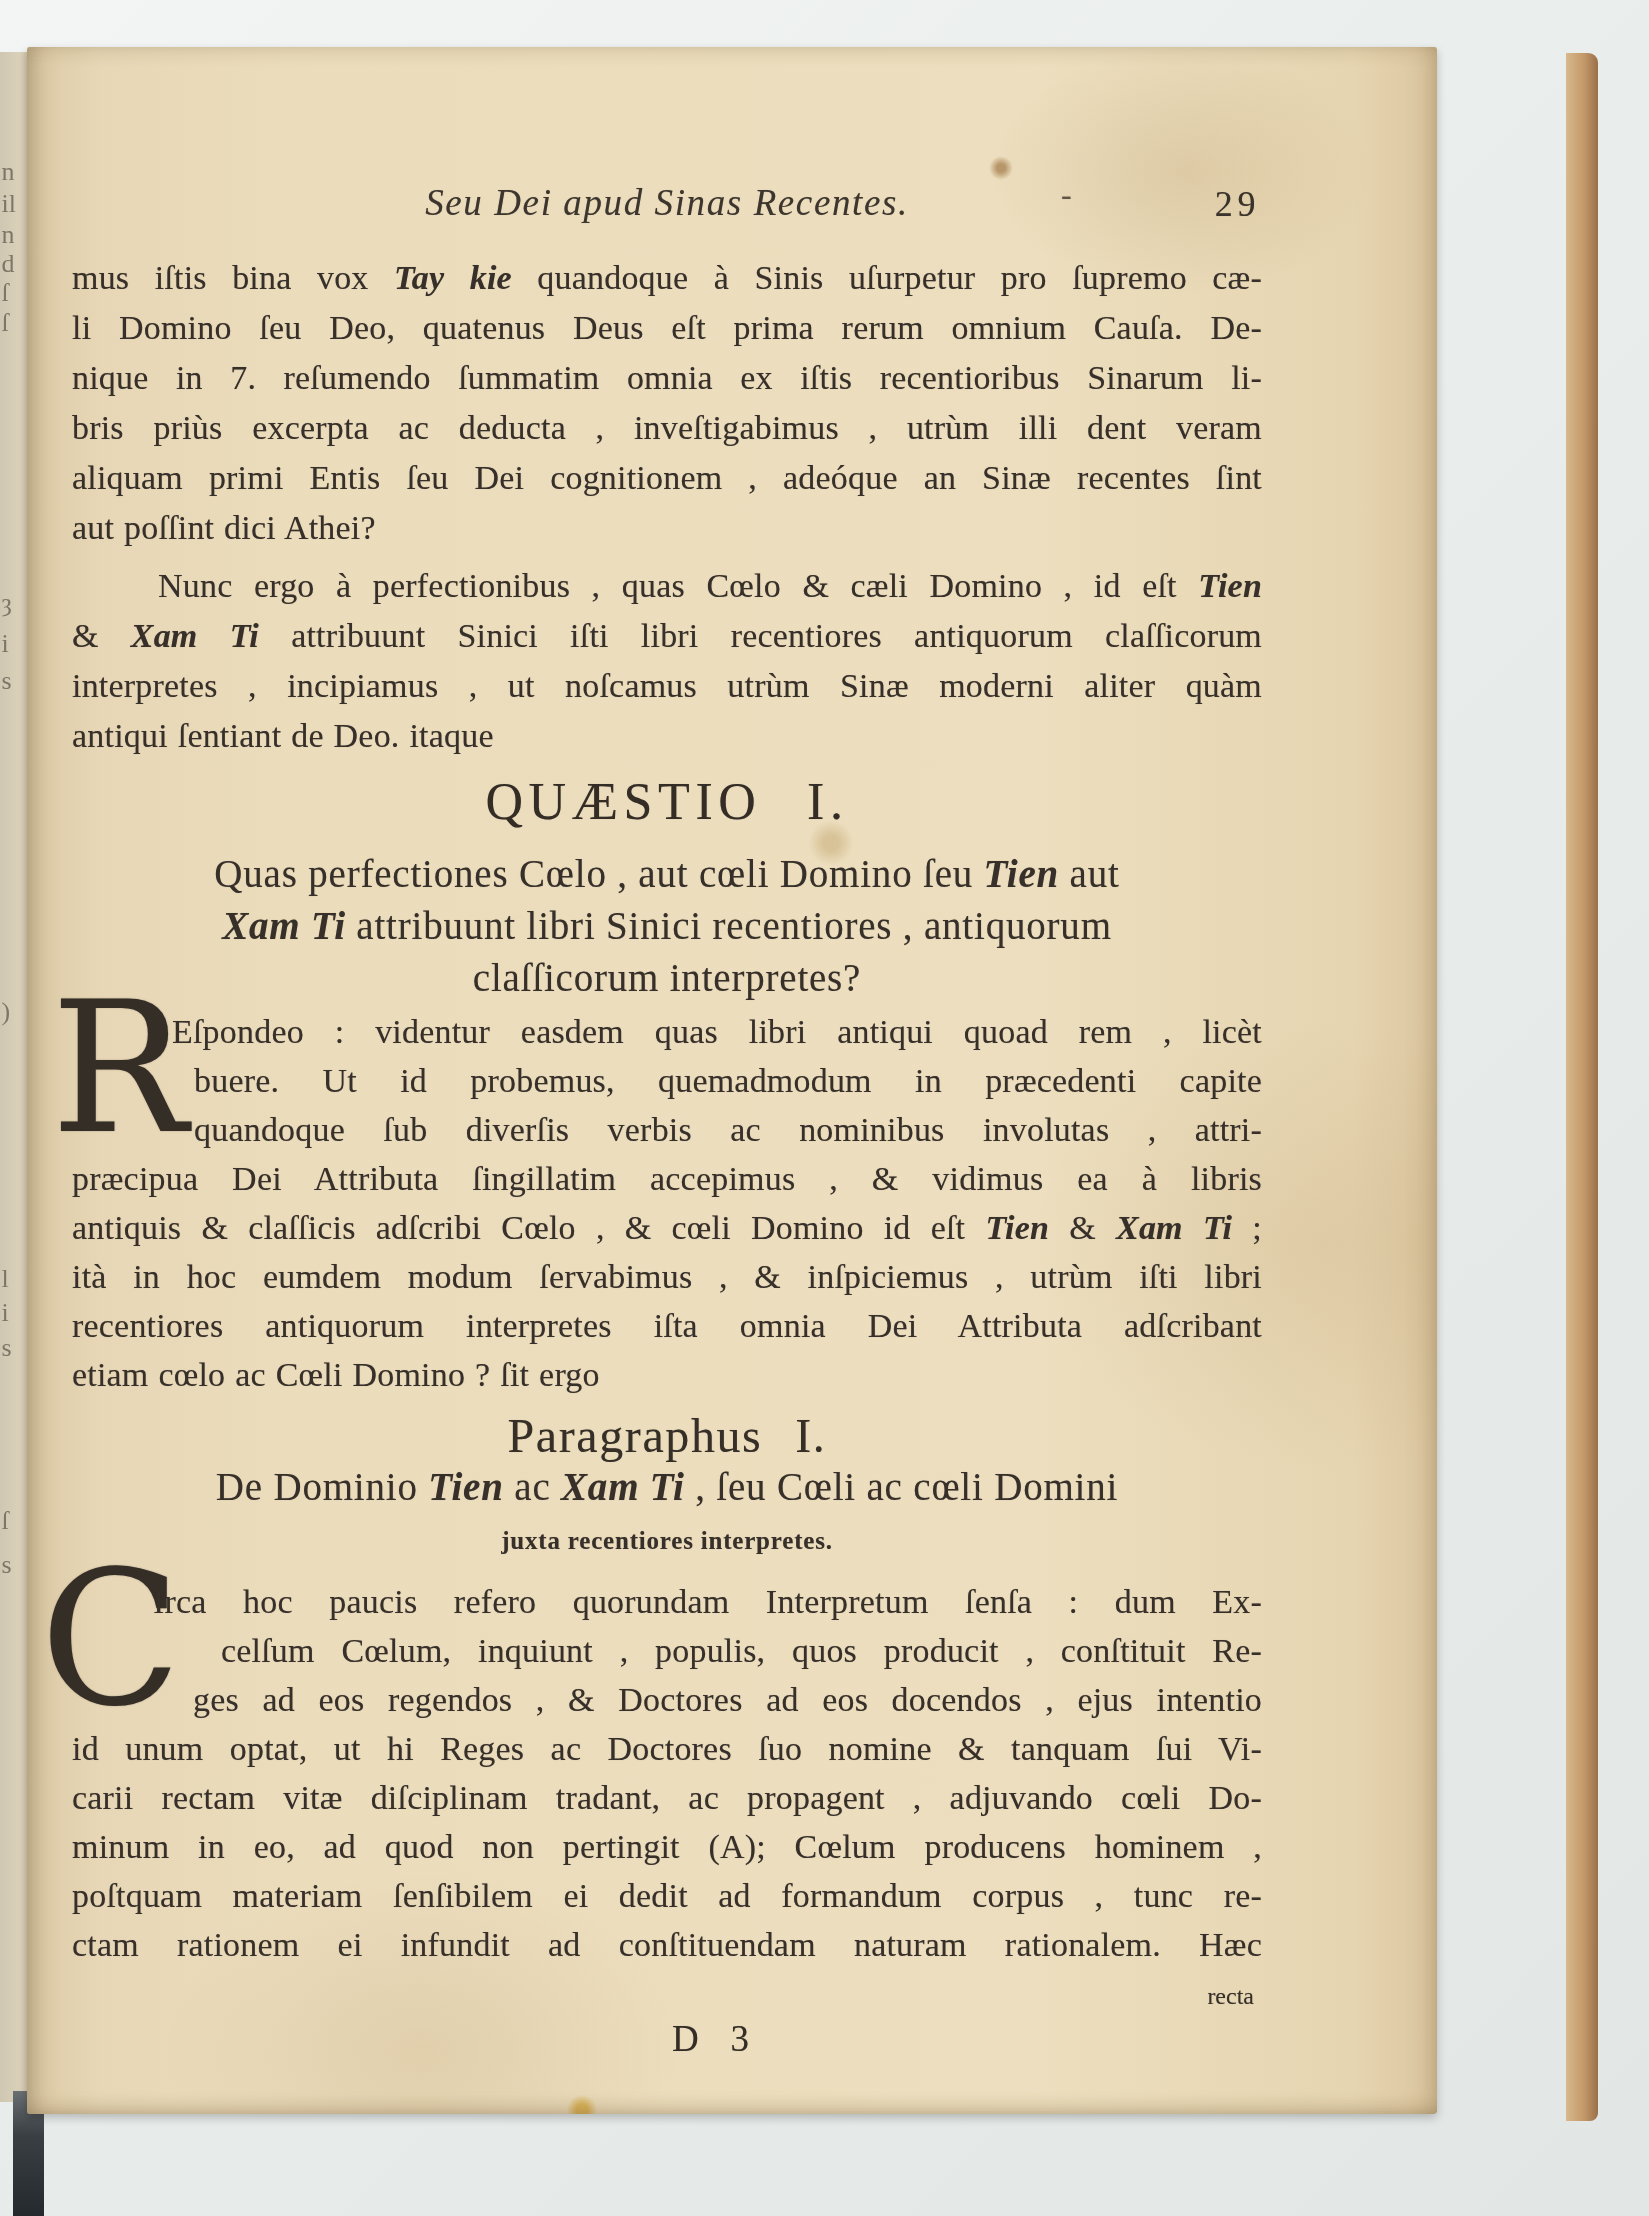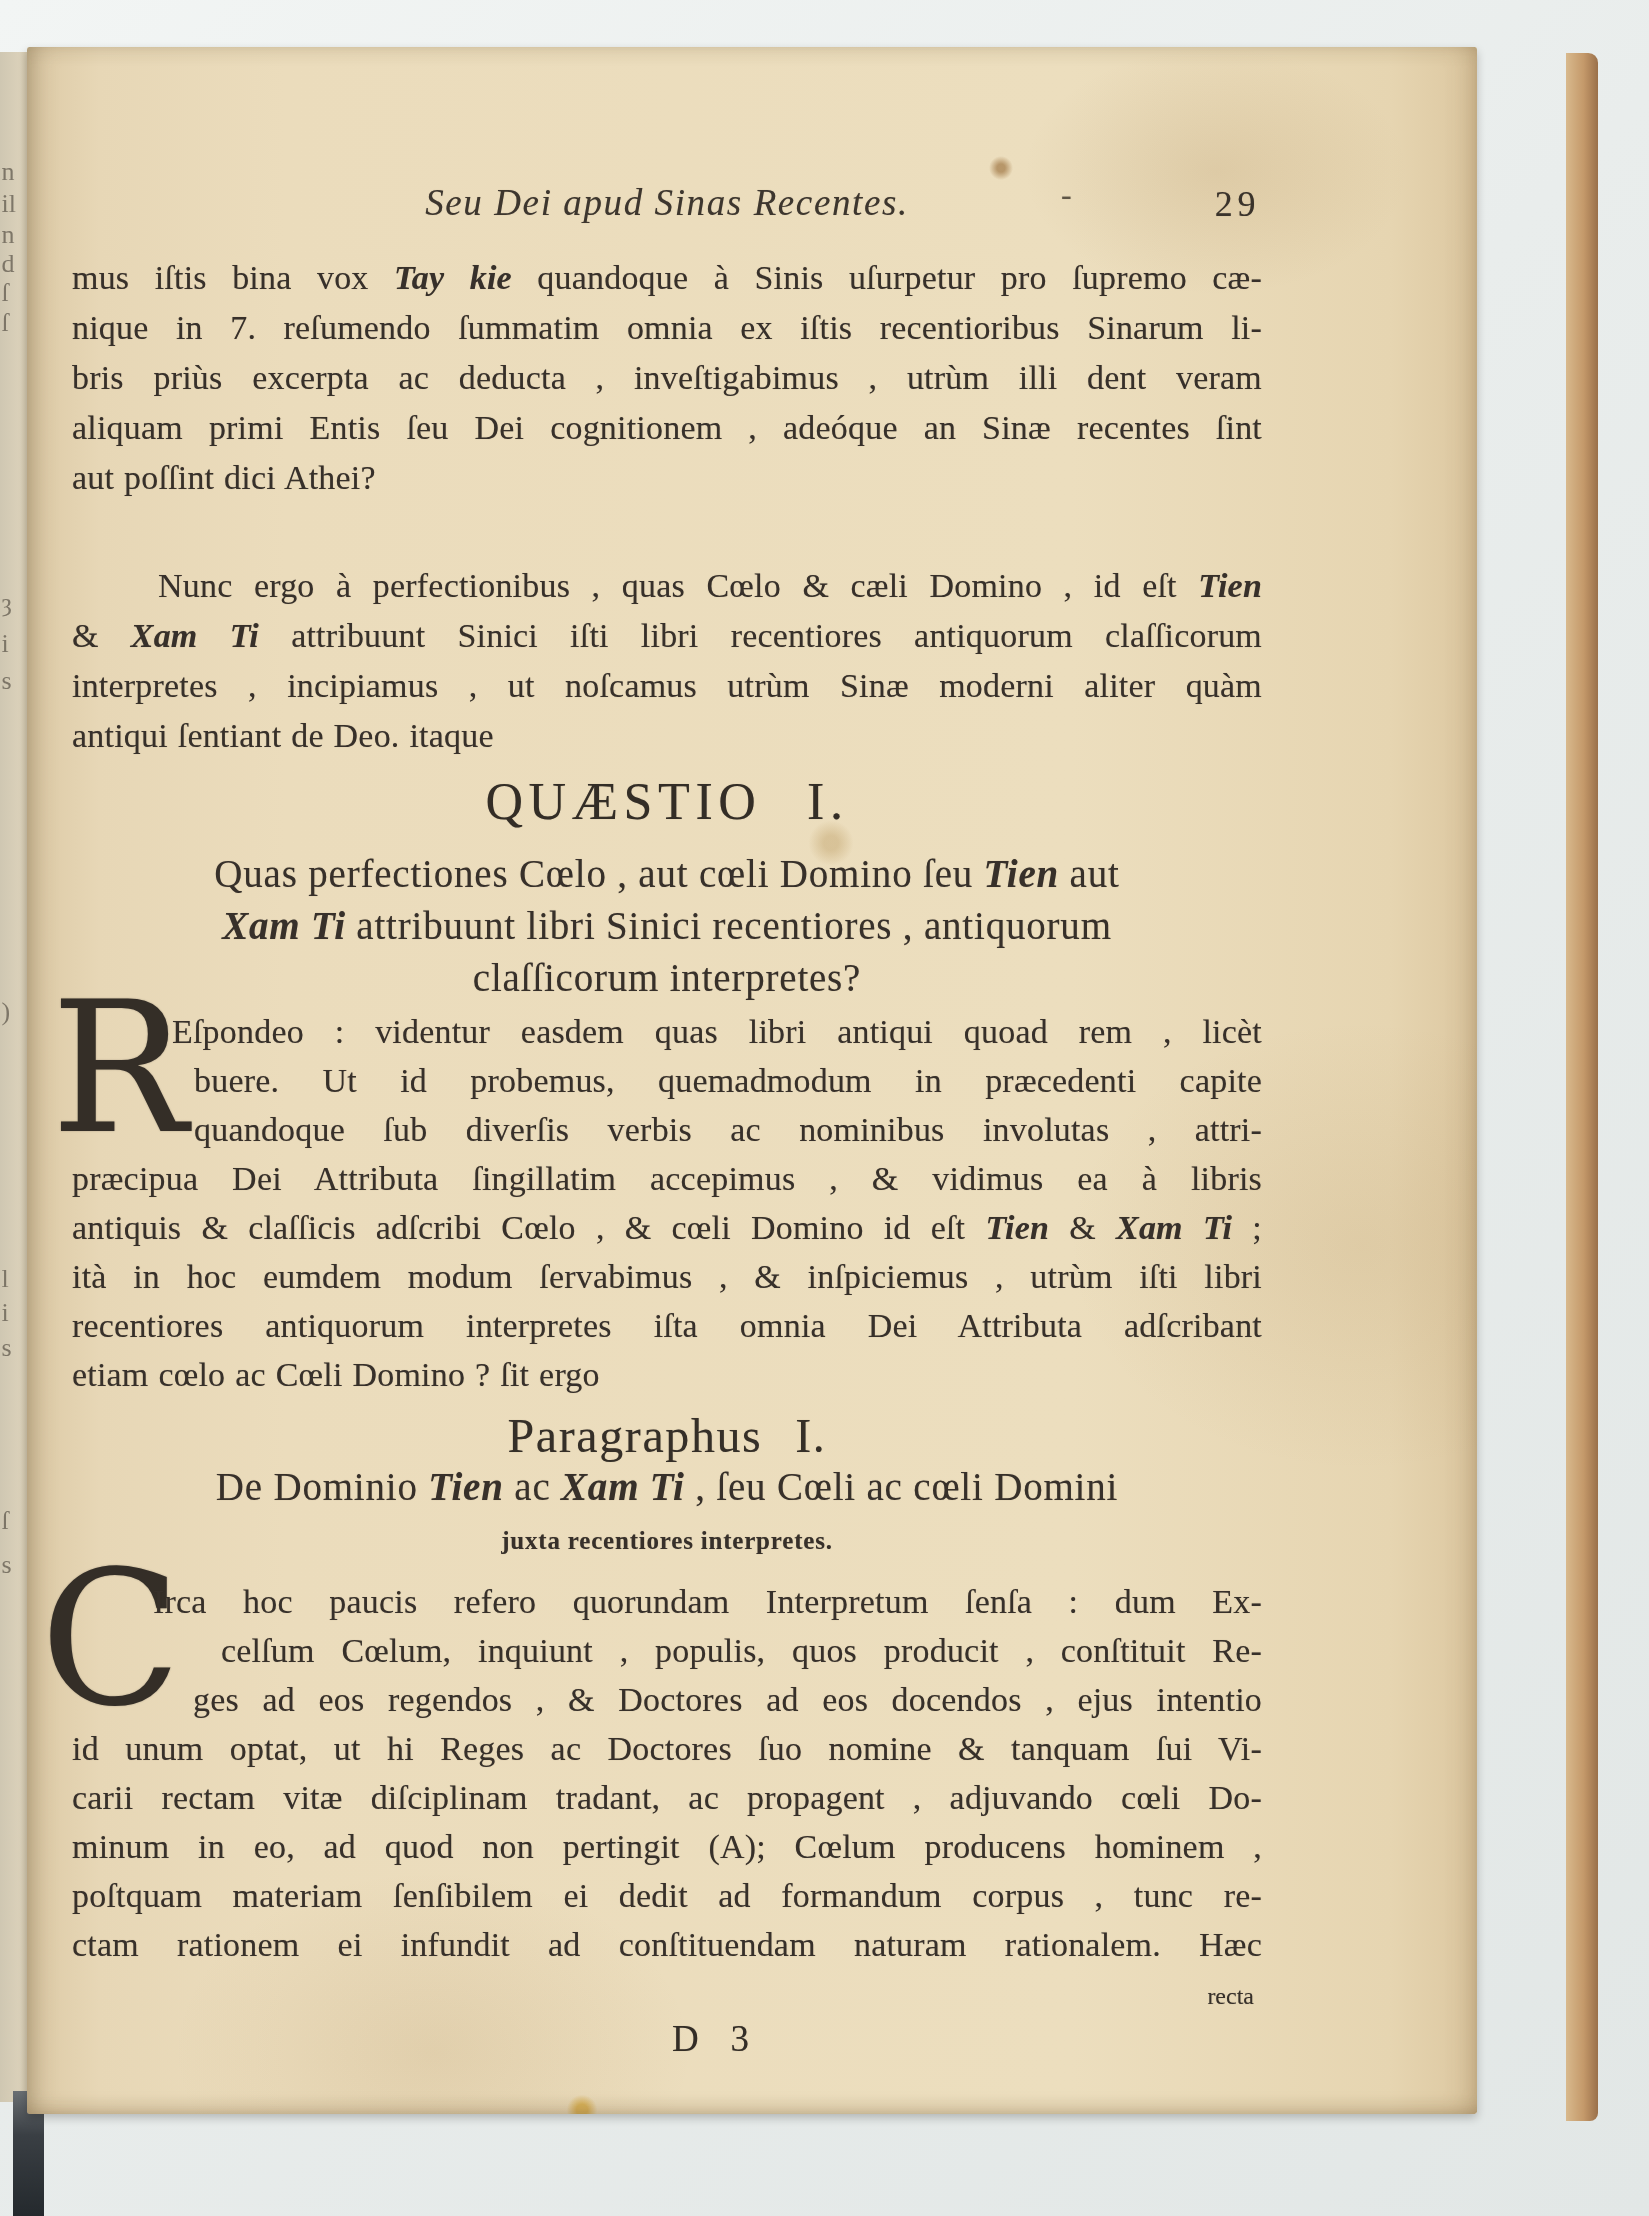--- a/index.html
+++ b/index.html
@@ -48,21 +48,20 @@
       radial-gradient(ellipse 419px 322px at 92% 58%, rgba(150,110,55,.10), transparent 70%),
       radial-gradient(ellipse 370px 258px at 28% 97%, rgba(150,110,55,.12), transparent 70%),
       linear-gradient(90deg,#dcc9a5 0px,#e7d7b6 72px,#ebdcbc 258px,#ecdebe 72%,#e6d5b1 94%,#dcc7a0 100%);
     border-radius:2.4px;
     box-shadow:
       inset 13px 0 24px -8px rgba(95,75,45,.38),
       inset -16px 0 27px -11.3px rgba(120,90,50,.30),
       inset 0 -11.3px 21px -11.3px rgba(120,90,50,.28),
       0 4px 9.7px rgba(0,0,0,.22);
     z-index:1;
-    padding-left:40px;
   }
 
   .content{position:absolute;left:45px;top:0;width:1190px;height:100%;color:#37302a;}
   .content *{text-shadow:0 0 0.8px rgba(55,46,36,.35);}
 
   
   .header-row{position:absolute;left:0;top:134px;width:100%;height:56px;font-size:37px;}
   .running-title{
     display:block;text-align:center;font-style:italic;letter-spacing:1.6px;color:#3d362e;
   }
@@ -148,20 +147,21 @@
     <div class="content">
 
       <div class="header-row">
         <span class="running-title">Seu Dei apud Sinas Recentes.</span>
         <span class="header-dash">-</span>
         <span class="page-number">29</span>
       </div>
 
       <div class="par p1 flush-last">
           <div class="line"><span>mus iſtis bina vox </span><span class="it">Tay kie</span><span> quandoque à Sinis uſurpetur pro ſupremo cæ-</span></div>
+          <div class="line"><span>li Domino ſeu Deo, quatenus Deus eſt prima rerum omnium Cauſa. De-</span></div>
           <div class="line"><span>nique in 7. reſumendo ſummatim omnia ex iſtis recentioribus Sinarum li-</span></div>
           <div class="line"><span>bris priùs excerpta ac deducta , inveſtigabimus , utrùm illi dent veram</span></div>
           <div class="line"><span>aliquam primi Entis ſeu Dei cognitionem , adeóque an Sinæ recentes ſint</span></div>
           <div class="line"><span>aut poſſint dici Athei?</span></div>
         </div>
 
       <div class="par p2 flush-last indent-first">
           <div class="line"><span>Nunc ergo à perfectionibus , quas Cœlo &amp; cæli Domino , id eſt </span><span class="it">Tien</span></div>
           <div class="line"><span>&amp; </span><span class="it">Xam Ti</span><span> attribuunt Sinici iſti libri recentiores antiquorum claſſicorum</span></div>
           <div class="line"><span>interpretes , incipiamus , ut noſcamus utrùm Sinæ moderni aliter quàm</span></div>

